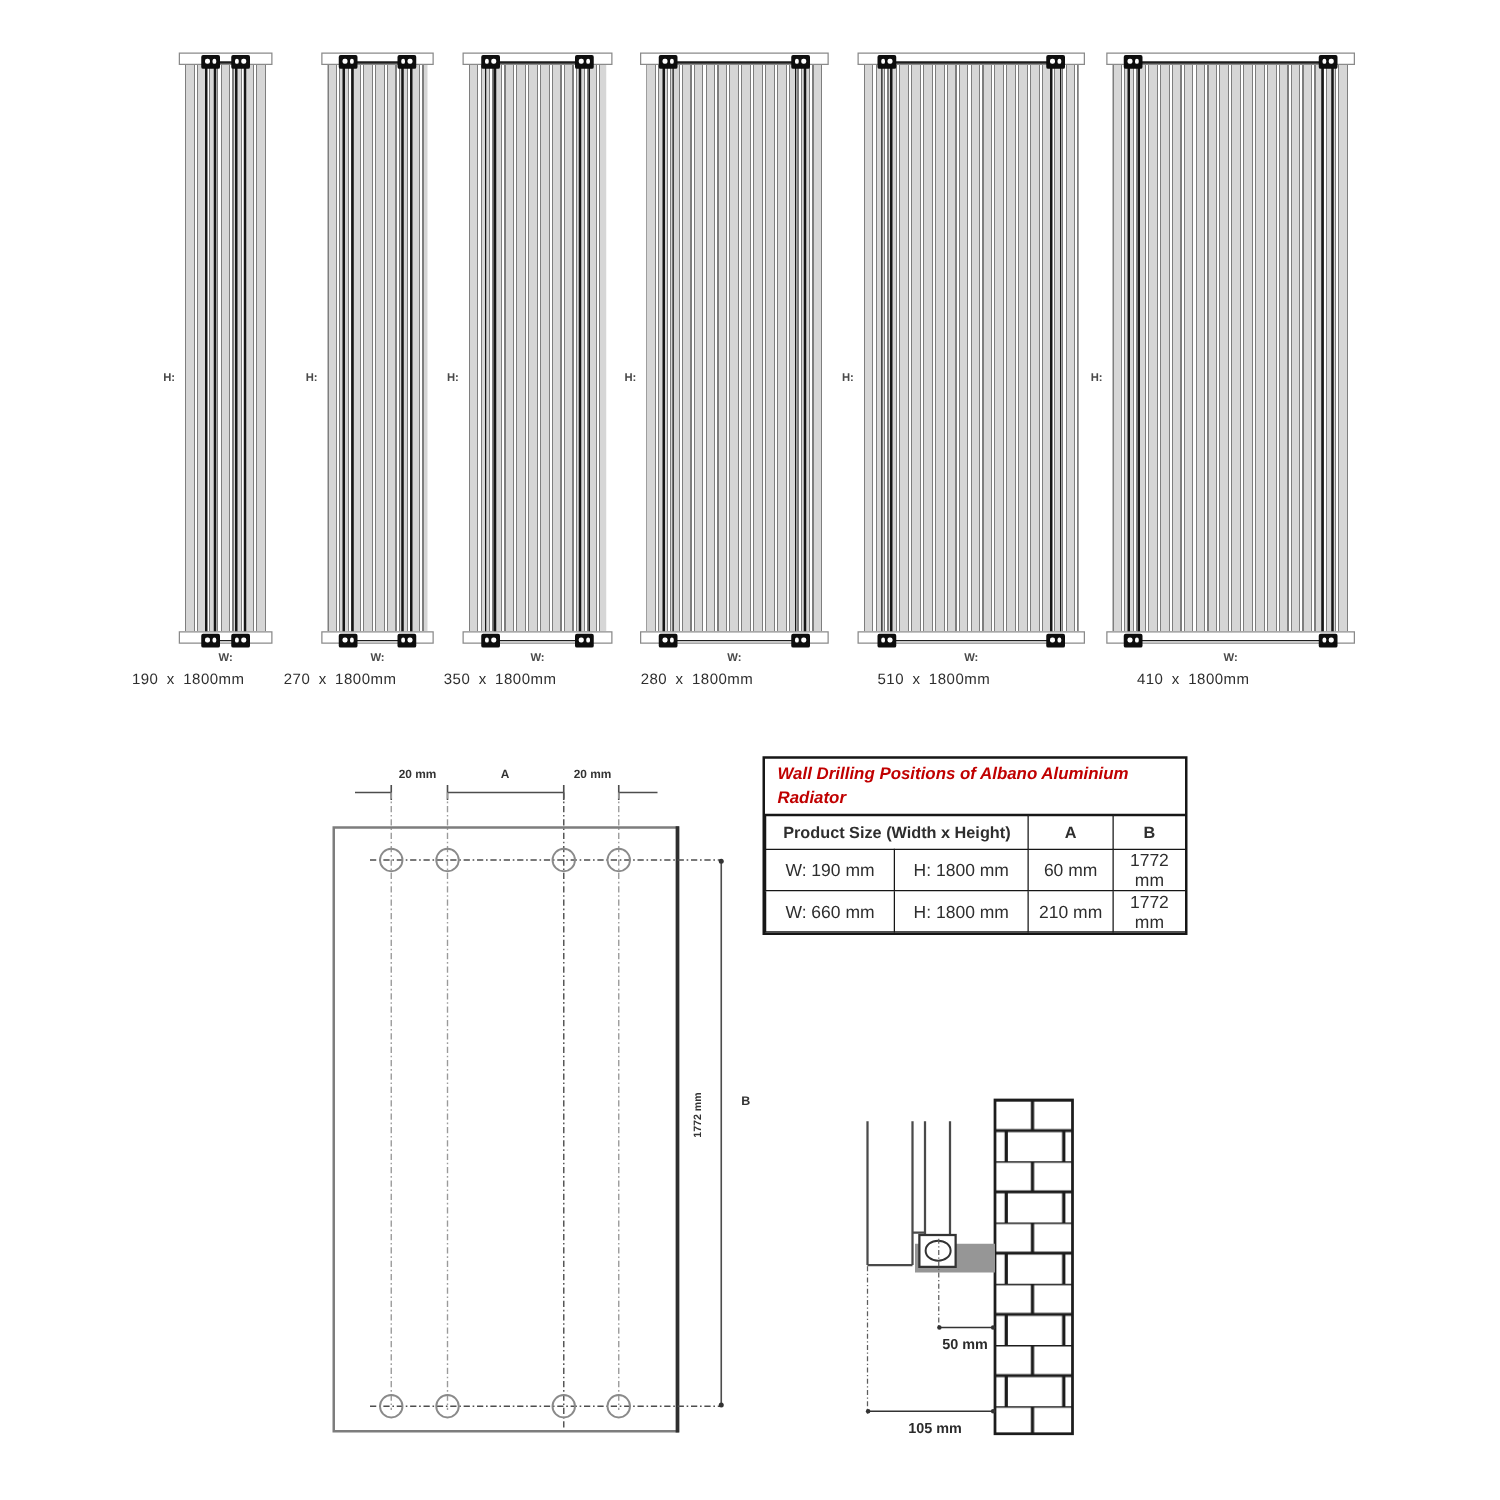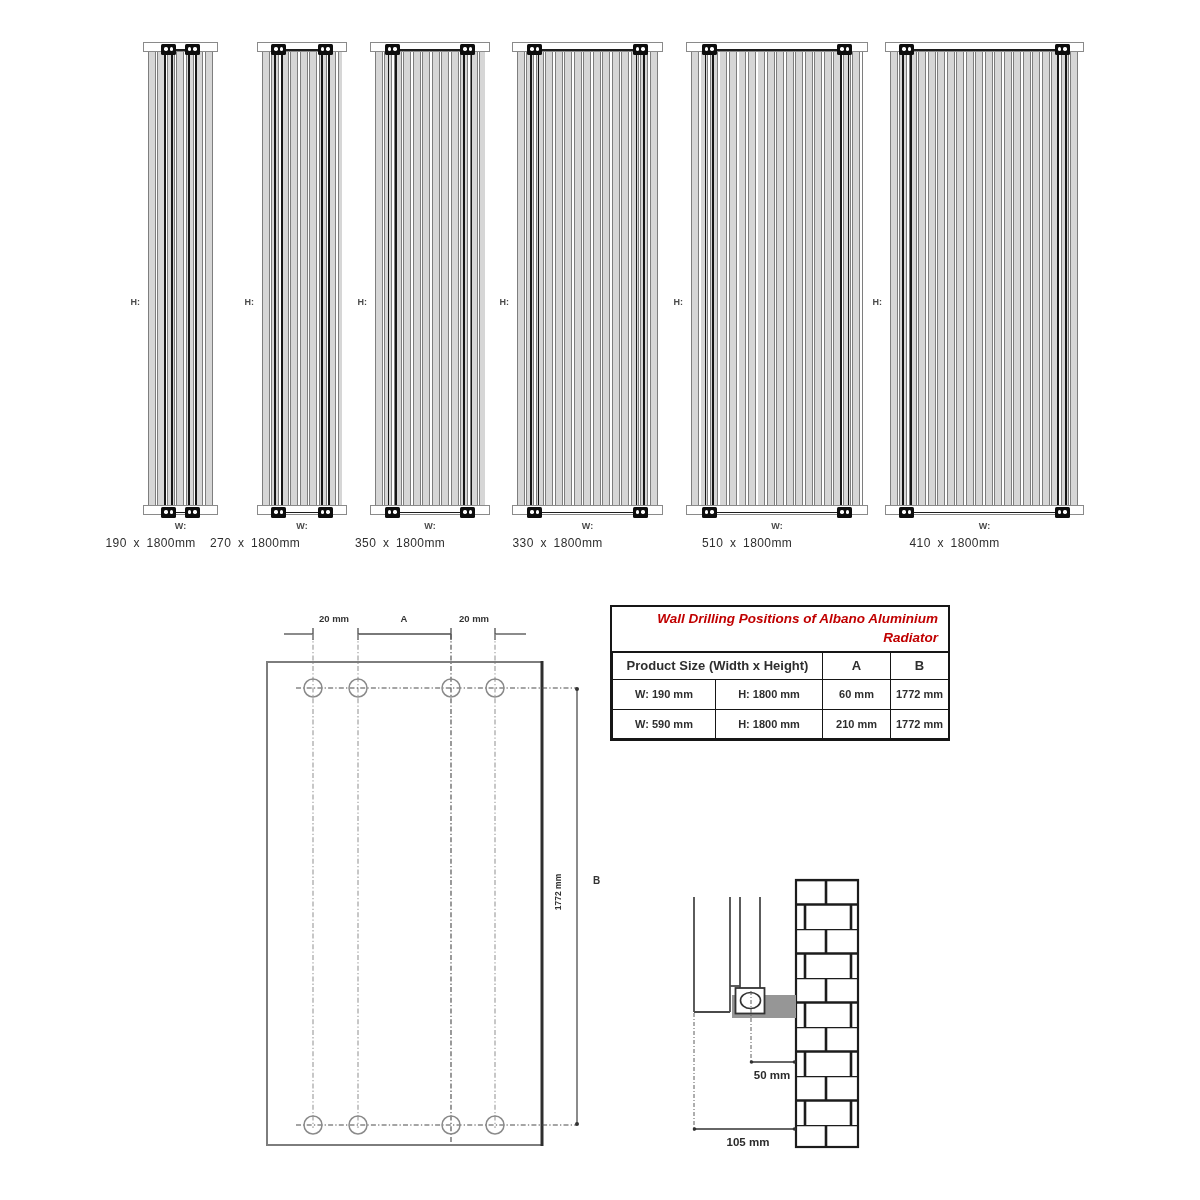--- a/index.html
+++ b/index.html
@@ -29,25 +29,25 @@
   #drill text{font-family:"Liberation Sans",sans-serif;font-size:9.5px;font-weight:bold;fill:#333}
   #drill text.rot{font-size:8.5px}
   #drill text.blab{font-size:10px}
 
   
   #sideview text{font-family:"Liberation Sans",sans-serif;font-size:11.5px;font-weight:600;fill:#2b2b2b}
 
   
   #spec{position:absolute;left:610px;top:605px;width:340px;background:#fff;border:2px solid #161616}
   #spec .title{border-bottom:1.8px solid #161616;font-weight:bold;font-style:italic;font-size:13.5px;
-               text-align:right;line-height:1.4;padding:3px 10px 3px}
+               text-align:left;line-height:1.4;padding:3px 10px 3px}
   #spec table{border-collapse:collapse;width:100%;table-layout:fixed}
   #spec th,#spec td{border:1.6px solid #161616;text-align:center;vertical-align:middle;color:#2e2e2e}
   #spec th{font-size:13px;font-weight:bold;height:27px}
-  #spec td{font-size:11px;font-weight:700;height:29.8px}
+  #spec td{font-size:14px;font-weight:400;height:29.8px}
 </style>
 </head>
 <body>
 
 <div id="stage">
 
   <div id="radiators">
       <div class="rad" style="left: 143px; top: 42px; width: 75px; height: 473px;">
         <div class="fins" style="left: 5px; right: 5px;"></div>
         <div class="bar top"></div>
@@ -100,21 +100,21 @@
           <div class="dot" style="left: 3px;"></div>
           <div class="dot" style="left: 8.6px;"></div>
         </div>
         <div class="clip" style="left: 60.8333px; top: 465px;">
           <div class="dot" style="left: 3px;"></div>
           <div class="dot" style="left: 8.6px;"></div>
         </div>
       </div>
       <div class="lab" style="left: 238px; top: 297px; width: 16px; text-align: right;">H:</div>
       <div class="lab" style="left: 290px; top: 521px; width: 24px; text-align: center;">W:</div>
-      <div class="size" style="left: 210px; top: 536px; width: 166px;">270 x 1800mm</div>
+      <div class="size" style="left: 227px; top: 536px; width: 166px;">270 x 1800mm</div>
       <div class="rad" style="left: 370px; top: 42px; width: 120px; height: 473px;">
         <div class="fins" style="left: 5px; right: 5px;"></div>
         <div class="bar top"></div>
         <div class="bar bot"></div>
         <div class="barline" style="left: 22.2857px; width: 75.4286px; top: 7px;"></div>
         <div class="barline" style="left: 22.2857px; width: 75.4286px; top: 469.5px;"></div>
         <div class="rail" style="left: 17.6857px;"></div>
         <div class="rail" style="left: 25.0857px;"></div>
         <div class="clip" style="left: 14.7857px; top: 2px;">
           <div class="dot" style="left: 3px;"></div>
@@ -160,21 +160,21 @@
           <div class="dot" style="left: 3px;"></div>
           <div class="dot" style="left: 8.6px;"></div>
         </div>
         <div class="clip" style="left: 120.674px; top: 465px;">
           <div class="dot" style="left: 3px;"></div>
           <div class="dot" style="left: 8.6px;"></div>
         </div>
       </div>
       <div class="lab" style="left: 493px; top: 297px; width: 16px; text-align: right;">H:</div>
       <div class="lab" style="left: 575.5px; top: 521px; width: 24px; text-align: center;">W:</div>
-      <div class="size" style="left: 512.5px; top: 536px; width: 150px;">330 x 1800mm</div>
+      <div class="size" style="left: 512.5px; top: 536px; width: 150px;">280 x 1800mm</div>
       <div class="rad" style="left: 686px; top: 42px; width: 182px; height: 473px;">
         <div class="fins" style="left: 5px; right: 5px;"></div>
         <div class="bar top"></div>
         <div class="bar bot"></div>
         <div class="barline" style="left: 23.1961px; width: 135.608px; top: 7px;"></div>
         <div class="barline" style="left: 23.1961px; width: 135.608px; top: 469.5px;"></div>
         <div class="rail" style="left: 18.5961px;"></div>
         <div class="rail" style="left: 25.9961px;"></div>
         <div class="clip" style="left: 15.6961px; top: 2px;">
           <div class="dot" style="left: 3px;"></div>
@@ -298,21 +298,21 @@
         </tr>
       </thead>
       <tbody id="spec-rows">
           <tr>
             <td>W: 190 mm</td>
             <td>H: 1800 mm</td>
             <td>60 mm</td>
             <td>1772 mm</td>
           </tr>
           <tr>
-            <td>W: 590 mm</td>
+            <td>W: 660 mm</td>
             <td>H: 1800 mm</td>
             <td>210 mm</td>
             <td>1772 mm</td>
           </tr>
         </tbody>
     </table>
   </div>
 
   <svg id="sideview" viewBox="680 870 190 290" width="190" height="290" style="position:absolute;left:680px;top:870px">
     <defs>

